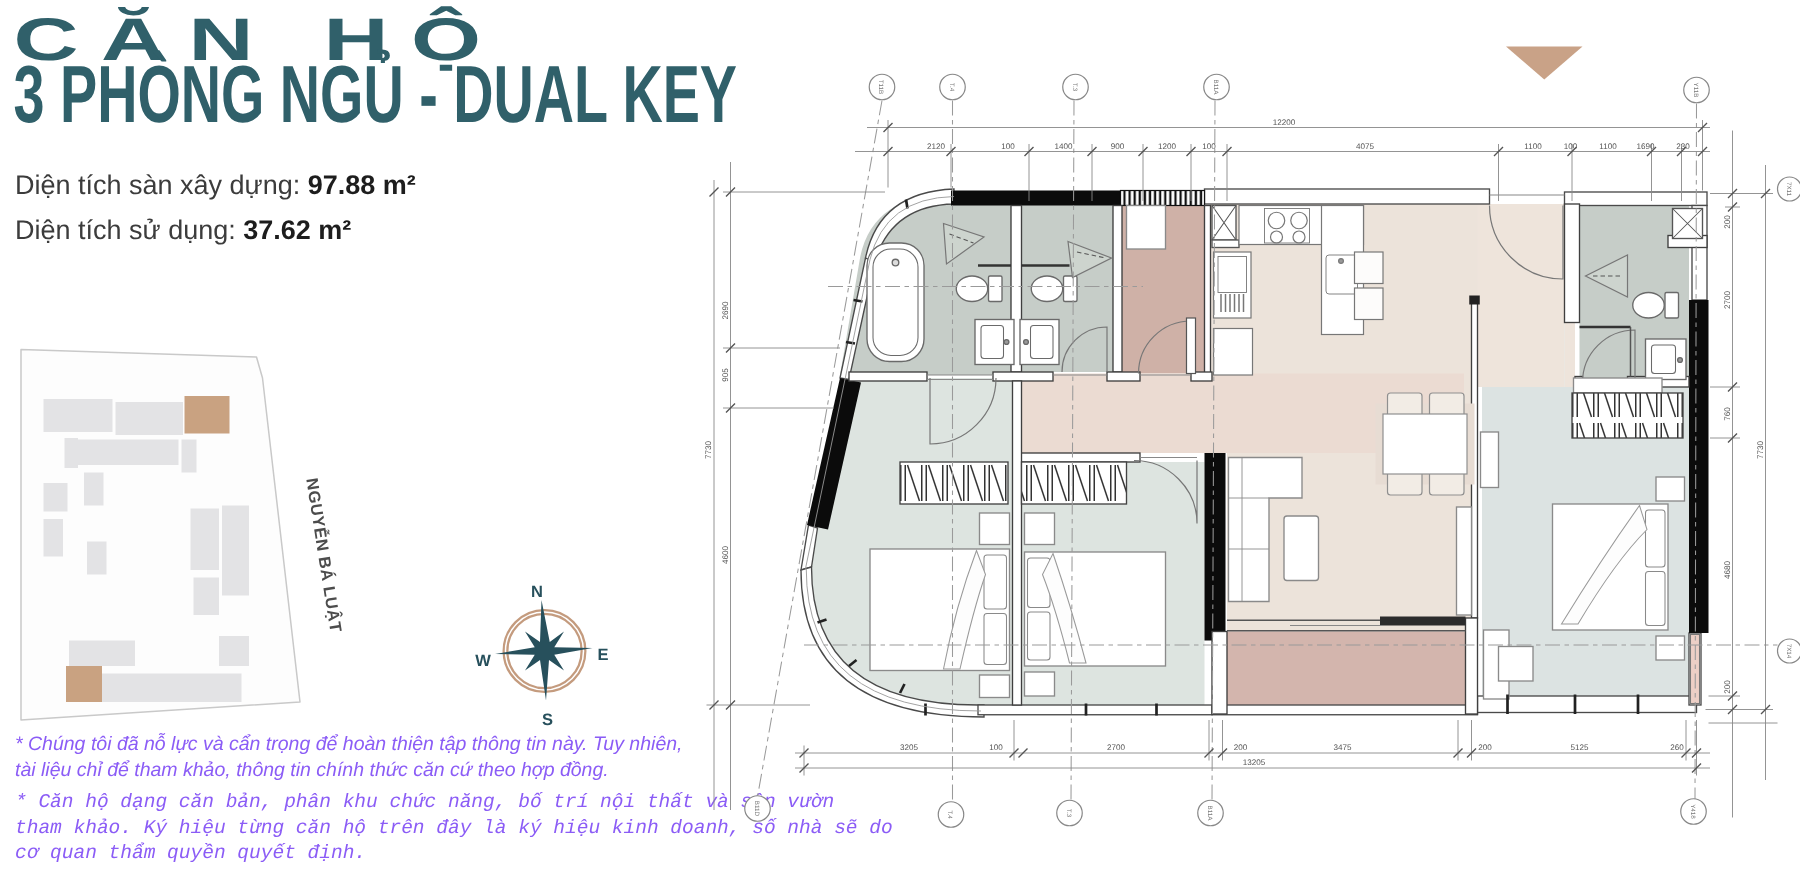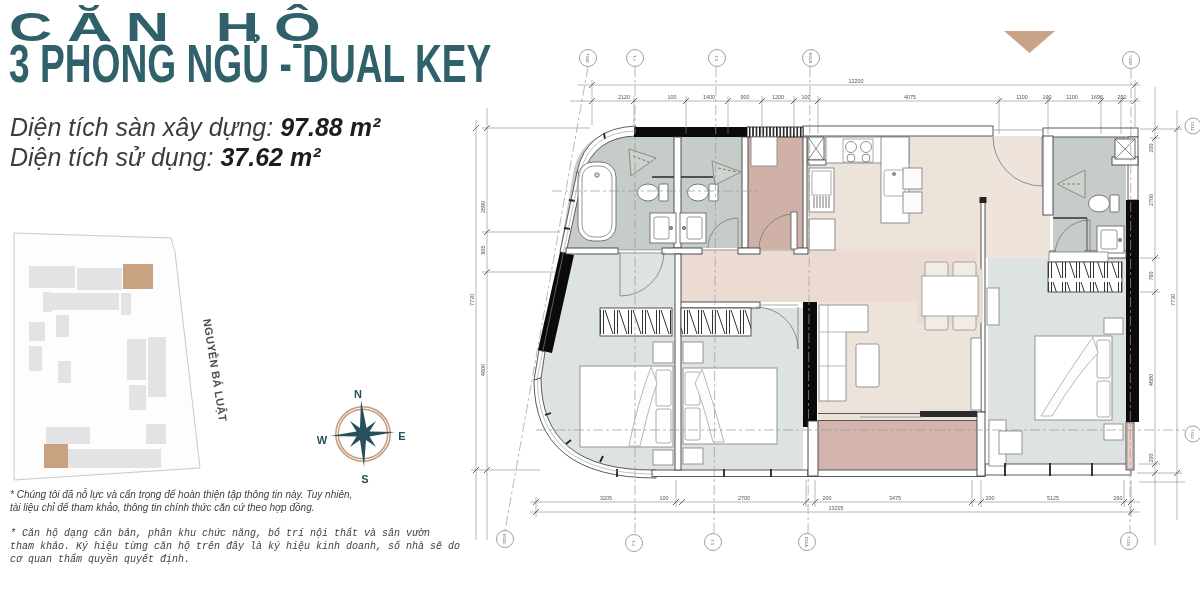--- a/index.html
+++ b/index.html
@@ -1,21 +1,21 @@
 <!DOCTYPE html>
 <html><head>
 <meta charset="utf-8">
 <style>
 html,body{margin:0;padding:0;background:#fff;width:1200px;height:596px;overflow:hidden;}
 body{font-family:"Liberation Sans",sans-serif;position:relative;}
 .abs{position:absolute;}
 .title{color:#30606a;font-weight:bold;line-height:1;}
-.areas{color:#3c3c3c;font-size:25px;font-style:italic;}
+.areas{color:#3c3c3c;font-size:18px;}
 .areas b{color:#1d1d1d;}
-.foot{color:#404040;font-style:italic;font-size:10px;line-height:1.3;}
+.foot{color:#8b5cf6;font-style:italic;font-size:13px;line-height:1.3;}
 .street{color:#4c4c4c;font-weight:bold;font-size:12px;letter-spacing:0.4px;}
 svg{position:absolute;left:0;top:0;}
 </style>
 </head>
 <body>
 
 <div class="abs title" style="left:9px;top:7px;font-size:40px;letter-spacing:10px;transform:scaleX(1.5);transform-origin:left top;">CĂN HỘ</div>
 
 <div class="abs title" style="left:9px;top:36px;font-size:54px;letter-spacing:0px;transform:scaleX(.688);transform-origin:left top;white-space:nowrap;">3 PHÒNG NGỦ - DUAL KEY</div>
 

